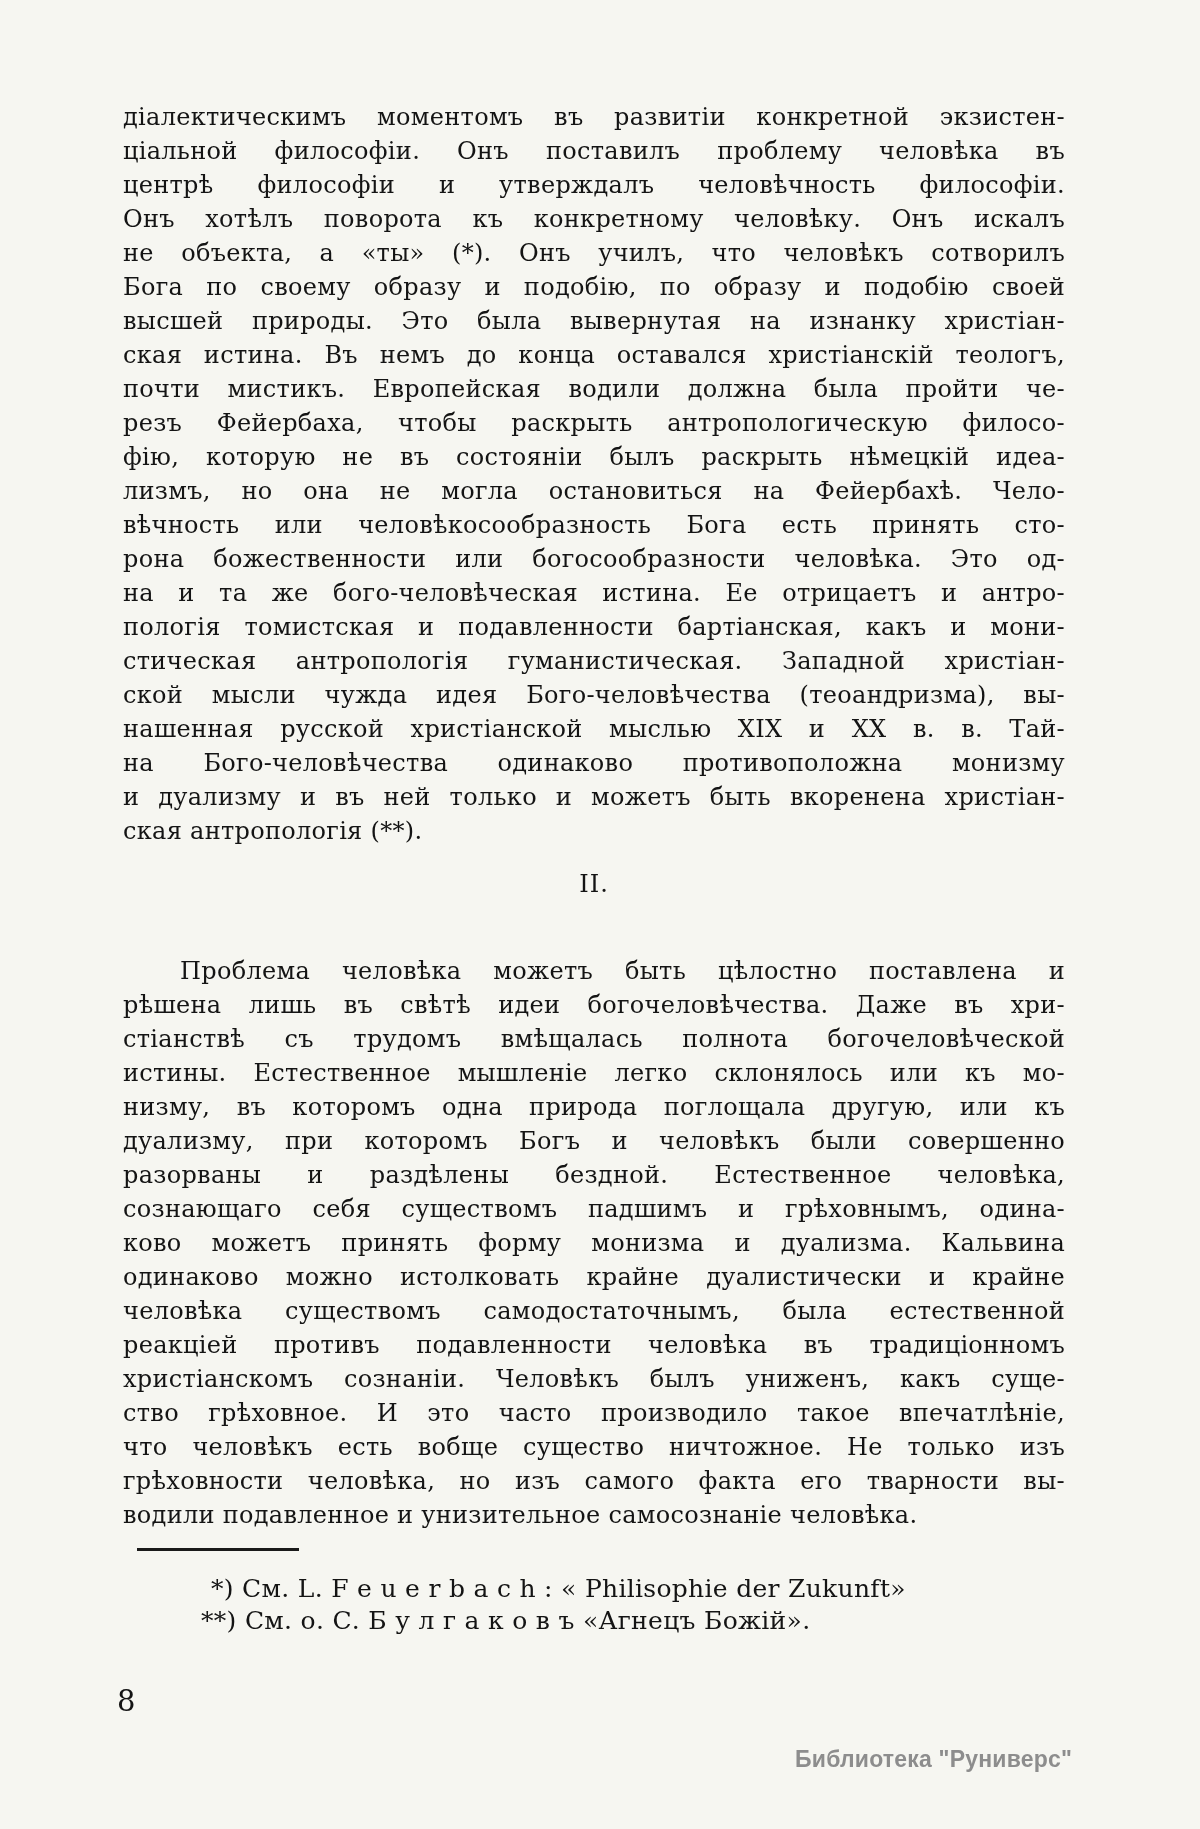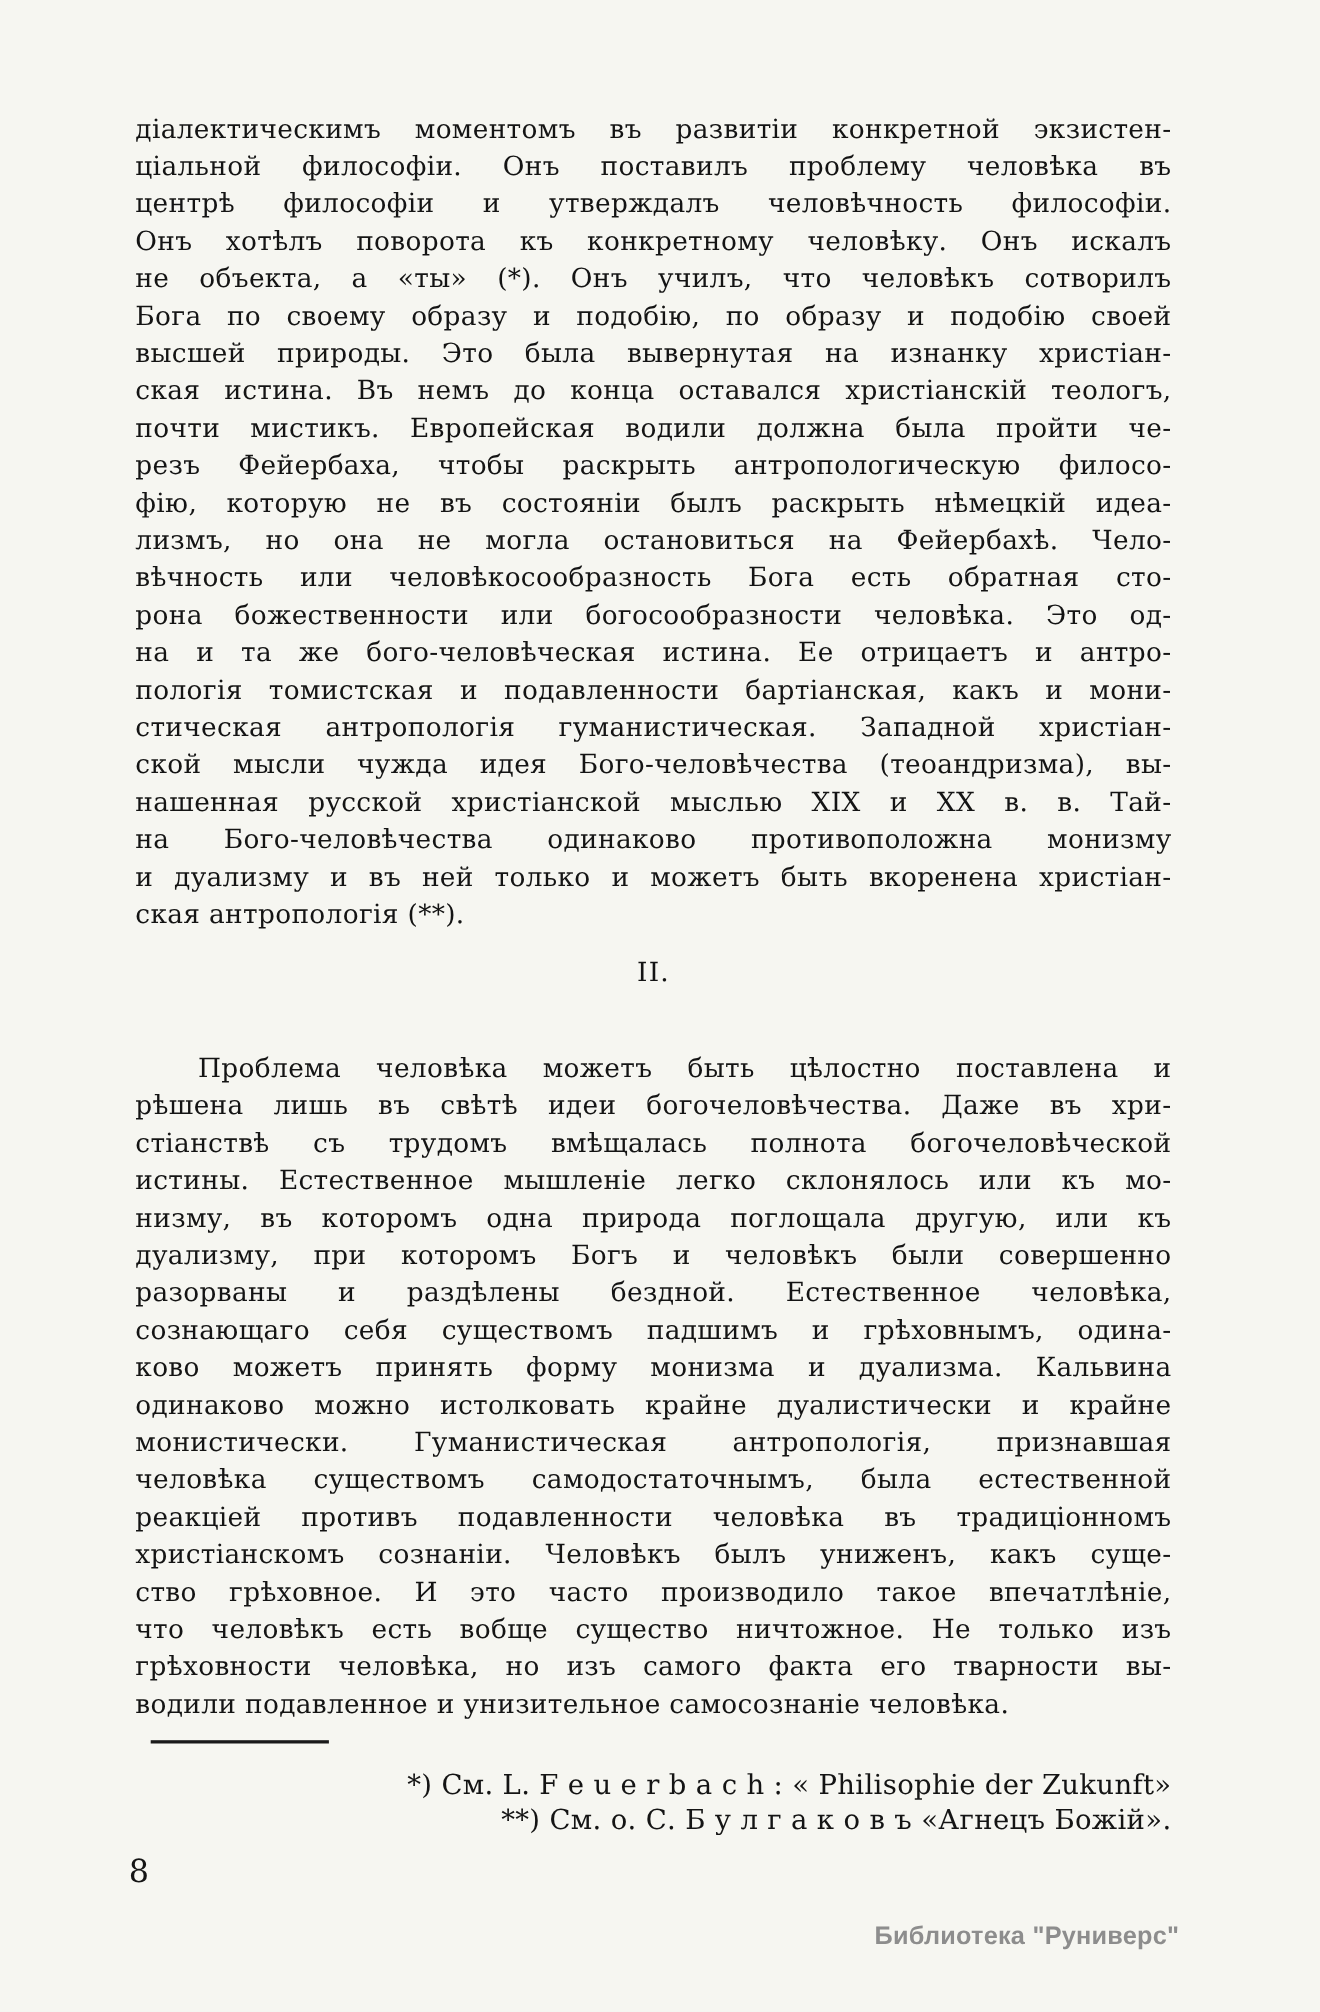--- a/index.html
+++ b/index.html
@@ -54,21 +54,21 @@
     margin: 16px 0 0 14px;
   }
   .footnotes {
     margin-top: 22px;
     padding-left: 78px;
   }
   .footnotes .footnote-line {
     font-size: 25px;
     line-height: 32px;
     letter-spacing: 0.3px;
-    text-align: right;
+    text-align: left;
   }
   .footnotes .footnote-line:first-child {
     text-indent: 10px;
   }
   .page-number {
     position: absolute;
     left: 117px;
     top: 1684px;
     font-size: 29px;
   }
@@ -96,21 +96,21 @@
         <div class="line">центрѣ философіи и утверждалъ человѣчность философіи.</div>
         <div class="line">Онъ хотѣлъ поворота къ конкретному человѣку. Онъ искалъ</div>
         <div class="line">не объекта, а «ты» (*). Онъ училъ, что человѣкъ сотворилъ</div>
         <div class="line">Бога по своему образу и подобію, по образу и подобію своей</div>
         <div class="line">высшей природы. Это была вывернутая на изнанку христіан-</div>
         <div class="line">ская истина. Въ немъ до конца оставался христіанскій теологъ,</div>
         <div class="line">почти мистикъ. Европейская водили должна была пройти че-</div>
         <div class="line">резъ Фейербаха, чтобы раскрыть антропологическую филосо-</div>
         <div class="line">фію, которую не въ состояніи былъ раскрыть нѣмецкій идеа-</div>
         <div class="line">лизмъ, но она не могла остановиться на Фейербахѣ. Чело-</div>
-        <div class="line">вѣчность или человѣкосообразность Бога есть обратная сто-</div>
+        <div class="line">вѣчность или человѣкосообразность Бога есть принять сто-</div>
         <div class="line">рона божественности или богосообразности человѣка. Это од-</div>
         <div class="line">на и та же бого-человѣческая истина. Ее отрицаетъ и антро-</div>
         <div class="line">пологія томистская и подавленности бартіанская, какъ и мони-</div>
         <div class="line">стическая антропологія гуманистическая. Западной христіан-</div>
         <div class="line">ской мысли чужда идея Бого-человѣчества (теоандризма), вы-</div>
         <div class="line">нашенная русской христіанской мыслью XIX и XX в. в. Тай-</div>
         <div class="line">на Бого-человѣчества одинаково противоположна монизму</div>
         <div class="line">и дуализму и въ ней только и можетъ быть вкоренена христіан-</div>
         <div class="line">ская антропологія (**).</div>
       </div>
@@ -121,21 +121,20 @@
         <div class="line">Проблема человѣка можетъ быть цѣлостно поставлена и</div>
         <div class="line">рѣшена лишь въ свѣтѣ идеи богочеловѣчества. Даже въ хри-</div>
         <div class="line">стіанствѣ съ трудомъ вмѣщалась полнота богочеловѣческой</div>
         <div class="line">истины. Естественное мышленіе легко склонялось или къ мо-</div>
         <div class="line">низму, въ которомъ одна природа поглощала другую, или къ</div>
         <div class="line">дуализму, при которомъ Богъ и человѣкъ были совершенно</div>
         <div class="line">разорваны и раздѣлены бездной. Естественное человѣка,</div>
         <div class="line">сознающаго себя существомъ падшимъ и грѣховнымъ, одина-</div>
         <div class="line">ково можетъ принять форму монизма и дуализма. Кальвина</div>
         <div class="line">одинаково можно истолковать крайне дуалистически и крайне</div>
-        <div class="line">монистически. Гуманистическая антропологія, признавшая</div>
         <div class="line">человѣка существомъ самодостаточнымъ, была естественной</div>
         <div class="line">реакціей противъ подавленности человѣка въ традиціонномъ</div>
         <div class="line">христіанскомъ сознаніи. Человѣкъ былъ униженъ, какъ суще-</div>
         <div class="line">ство грѣховное. И это часто производило такое впечатлѣніе,</div>
         <div class="line">что человѣкъ есть вобще существо ничтожное. Не только изъ</div>
         <div class="line">грѣховности человѣка, но изъ самого факта его тварности вы-</div>
         <div class="line">водили подавленное и унизительное самосознаніе человѣка.</div>
       </div>
 
     <div class="footnote-rule"></div>

